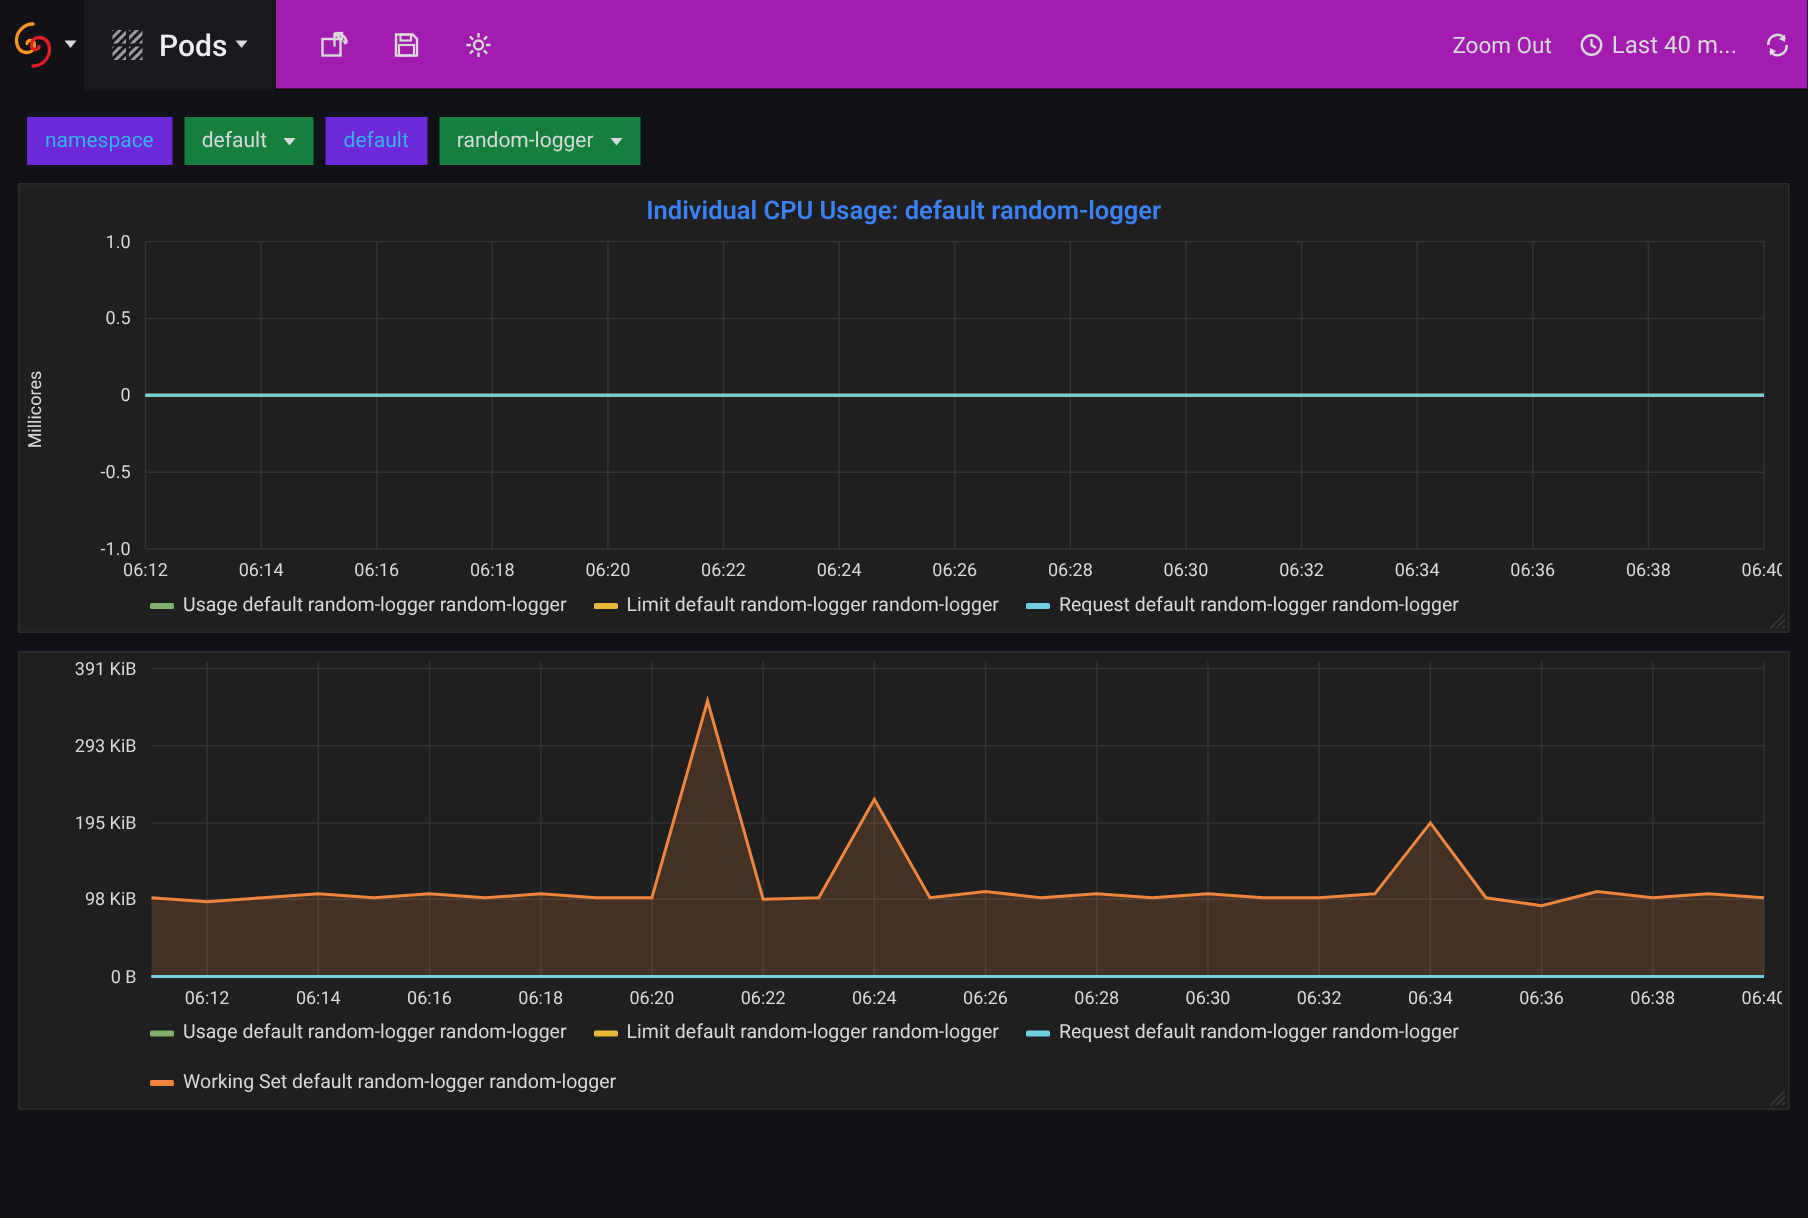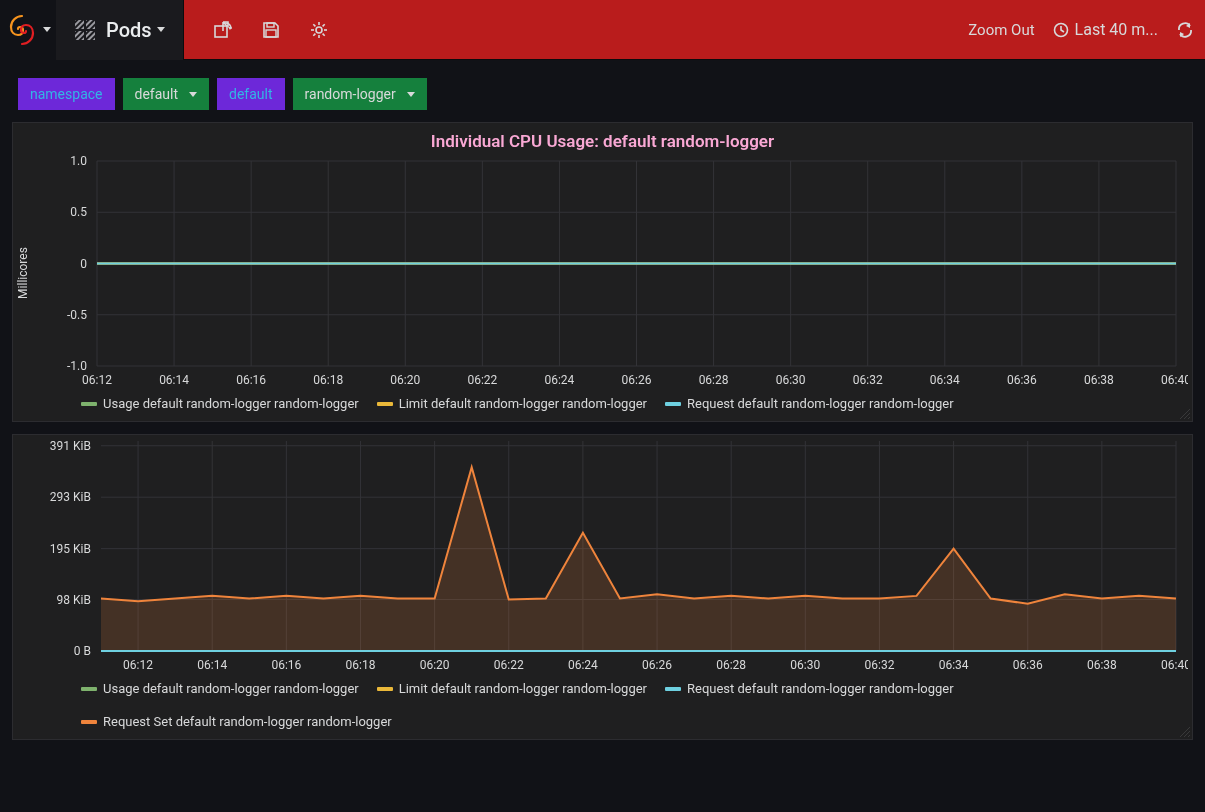--- a/index.html
+++ b/index.html
@@ -9,21 +9,21 @@
   font-family: -apple-system, BlinkMacSystemFont, "Segoe UI", Roboto, Helvetica, Arial, sans-serif;
   font-size: 13px;
   width: 1205px;
   height: 812px;
   overflow: hidden;
 }
 .topbar {
   display: flex;
   align-items: center;
   height: 60px;
-  background: #b91c1c;
+  background: #a21caf;
   border-bottom: 1px solid #0b0b0d;
 }
 .logo-btn {
   width: 56px;
   height: 60px;
   display: flex;
   align-items: center;
   justify-content: center;
   background: #111217;
   cursor: pointer;
@@ -103,41 +103,41 @@
 }
 .panel {
   background: #1f1f20;
   border: 1px solid #2c2c30;
   position: relative;
 }
 .panel-title {
   text-align: center;
   font-size: 17px;
   font-weight: 600;
-  color: #f9a8d4;
+  color: #3b82f6;
   padding: 8px 0 4px 0;
 }
 .chart-container { position: relative; }
 .ylabel {
   position: absolute;
   left: 10px;
   top: 50%;
   transform: translate(-50%, -50%) rotate(-90deg);
   font-size: 12px;
   color: #d8d9da;
   white-space: nowrap;
 }
 svg.chart { display: block; }
 .axis-text { fill: #d8d9da; font-size: 12px; }
 .grid-line { stroke: #333337; stroke-width: 1; }
 .legend {
   display: flex;
   flex-wrap: wrap;
   gap: 18px;
-  padding: 6px 14px 10px 68px;
+  padding: 6px 14px 10px 87px;
   font-size: 13px;
 }
 .legend-item { display: flex; align-items: center; gap: 6px; }
 .legend-swatch { width: 16px; height: 4px; border-radius: 1px; }
 .resize-handle {
   position: absolute;
   right: 2px;
   bottom: 2px;
   width: 10px; height: 10px;
   opacity: 0.25;
@@ -363,21 +363,21 @@
         <div class="legend-item">
           <span class="legend-swatch" style="background: rgb(234, 184, 57);"></span>
           <span>Limit default random-logger random-logger</span>
         </div>
         <div class="legend-item">
           <span class="legend-swatch" style="background: rgb(110, 208, 224);"></span>
           <span>Request default random-logger random-logger</span>
         </div>
         <div class="legend-item">
           <span class="legend-swatch" style="background: rgb(239, 132, 60);"></span>
-          <span>Request Set default random-logger random-logger</span>
+          <span>Working Set default random-logger random-logger</span>
         </div>
       </div>
     <svg class="resize-handle" viewBox="0 0 10 10">
       <path d="M0 10 L10 0 M4 10 L10 4 M8 10 L10 8" stroke="#888" stroke-width="1"></path>
     </svg>
   </div>
 
 </div>
 
 </body></html>

